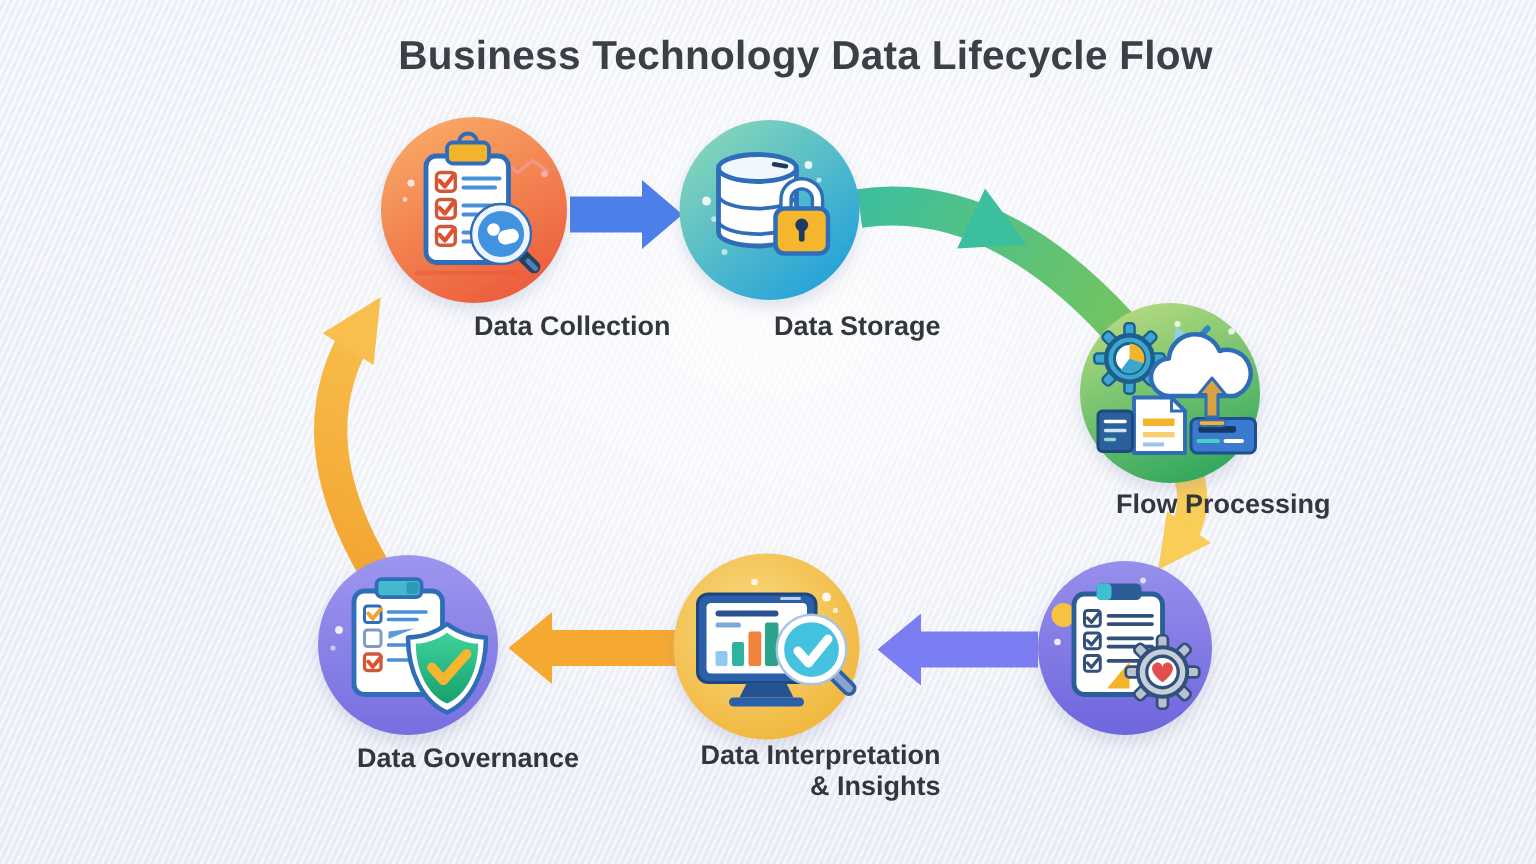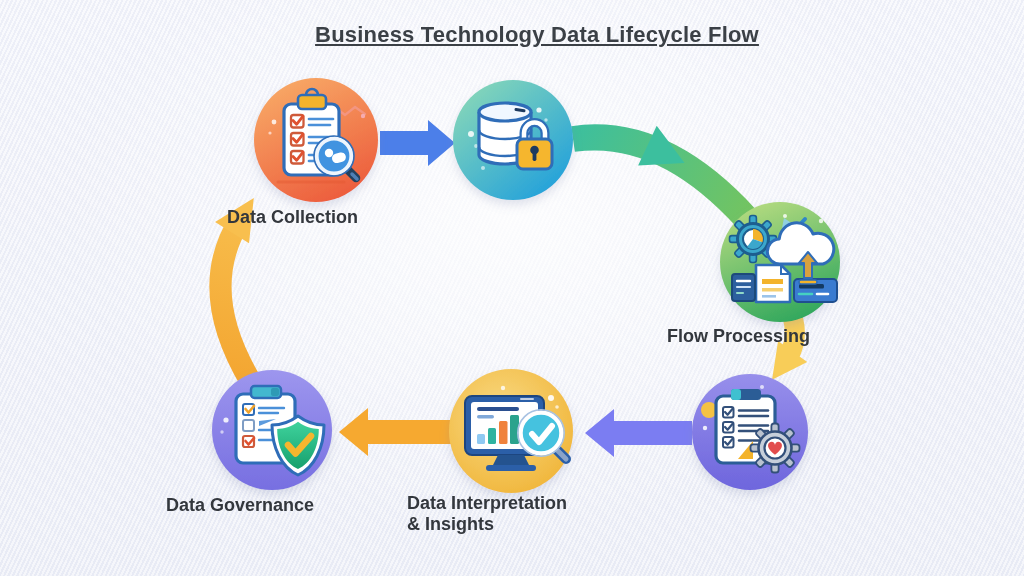--- a/index.html
+++ b/index.html
@@ -7,24 +7,24 @@
     position:relative;width:1024px;height:576px;overflow:hidden;
     font-family:"Liberation Sans","DejaVu Sans",sans-serif;
     background:
       radial-gradient(ellipse at 50% 38%, rgba(255,255,255,0.8), rgba(255,255,255,0) 62%),
       repeating-linear-gradient(115deg, rgba(255,255,255,0.45) 0 2px, rgba(221,225,240,0.30) 2px 4px),
       linear-gradient(180deg,#f4f5fb 0%,#edeff7 100%);
   }
   .art{position:absolute;left:0;top:0;width:1024px;height:576px;}
   .title{
     position:absolute;top:22px;left:50%;transform:translateX(calc(-50% + 25px));
-    font-size:22px;font-weight:700;color:#3b4046;white-space:nowrap;letter-spacing:0.2px;text-decoration:underline;
+    font-size:27px;font-weight:700;color:#3b4046;white-space:nowrap;letter-spacing:0.2px;
   }
   .node-label{
-    position:absolute;width:220px;text-align:left;
+    position:absolute;width:220px;text-align:right;
     font-size:18px;font-weight:700;color:#33373d;line-height:1.15;white-space:pre-line;
   }
   .lbl-collection{left:227px;top:207px;}
   .lbl-storage{left:407px;top:207px;}
   .lbl-processing{left:667px;top:326px;}
   .lbl-analysis{left:646px;top:494px;}
   .lbl-interpretation{left:407px;top:493px;}
   .lbl-governance{left:166px;top:495px;}
 </style>
 </head>
@@ -313,18 +313,19 @@
       <path d="M0,-29 C8,-23 18,-20 26,-20 C26,3 16,23 0,30 C-16,23 -26,3 -26,-20 C-18,-20 -8,-23 0,-29 Z" fill="#ffffff" stroke="#2f6db8" stroke-width="3" stroke-linejoin="round"></path>
       <path d="M0,-29 C8,-23 18,-20 26,-20 C26,3 16,23 0,30 C-16,23 -26,3 -26,-20 C-18,-20 -8,-23 0,-29 Z" fill="url(#g-shield)" transform="scale(0.8)"></path>
       <path d="M-10,0 L-2.5,8.5 L13,-9" fill="none" stroke="#f5b62e" stroke-width="6.5" stroke-linecap="round" stroke-linejoin="round"></path>
     </g>
   </g>
 </svg>
 
 <div class="title">Business Technology Data Lifecycle Flow</div>
 
 <div class="node-label lbl-collection">Data Collection</div>
+<div class="node-label lbl-storage">Data Storage</div>
 <div class="node-label lbl-processing">Flow Processing</div>
 <div class="node-label lbl-governance">Data Governance</div>
 <div class="node-label lbl-interpretation">Data Interpretation
 &amp; Insights</div>
 
 </div>
 
 </body></html>

